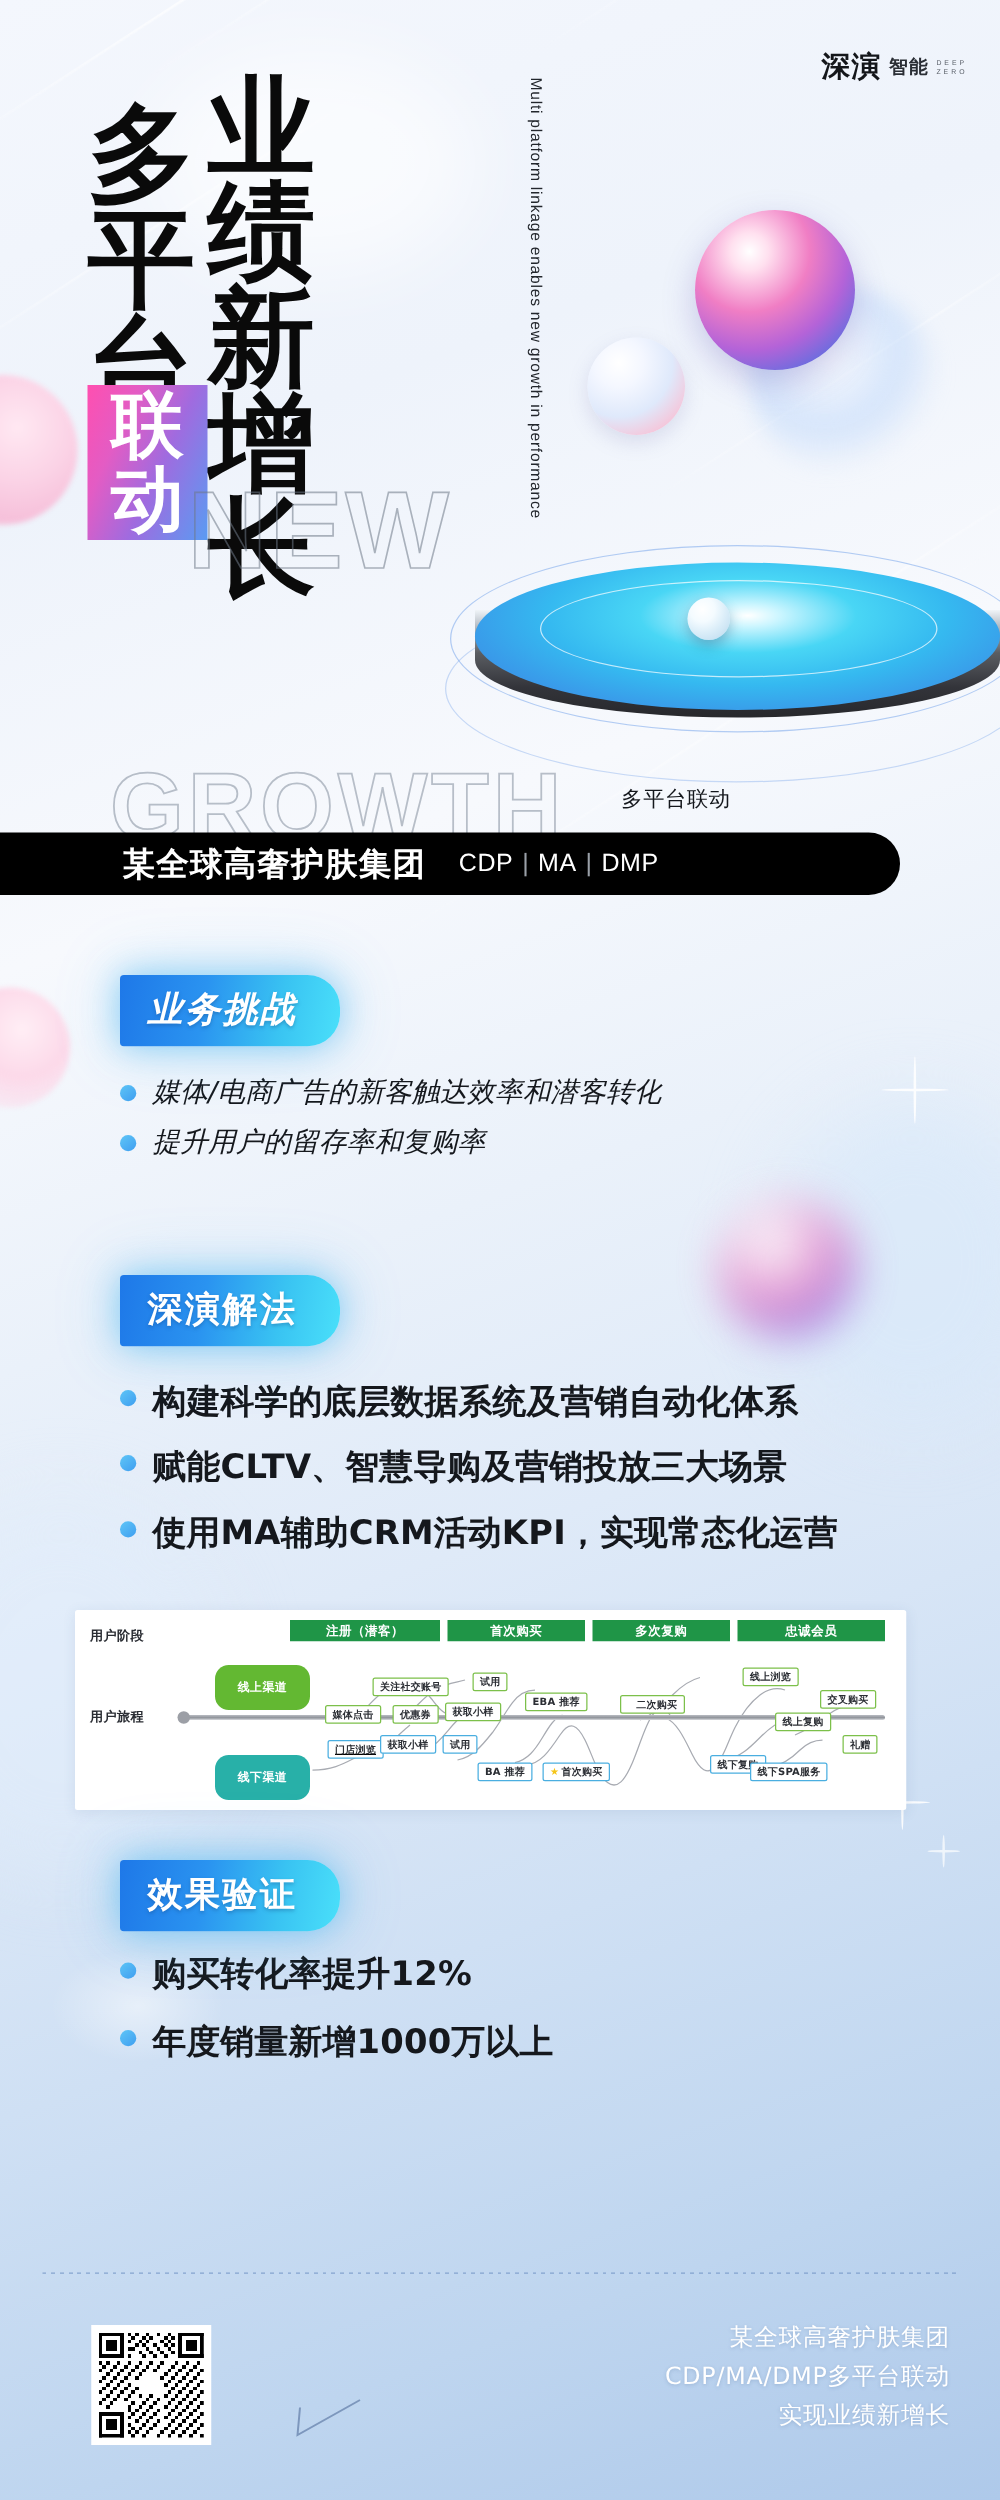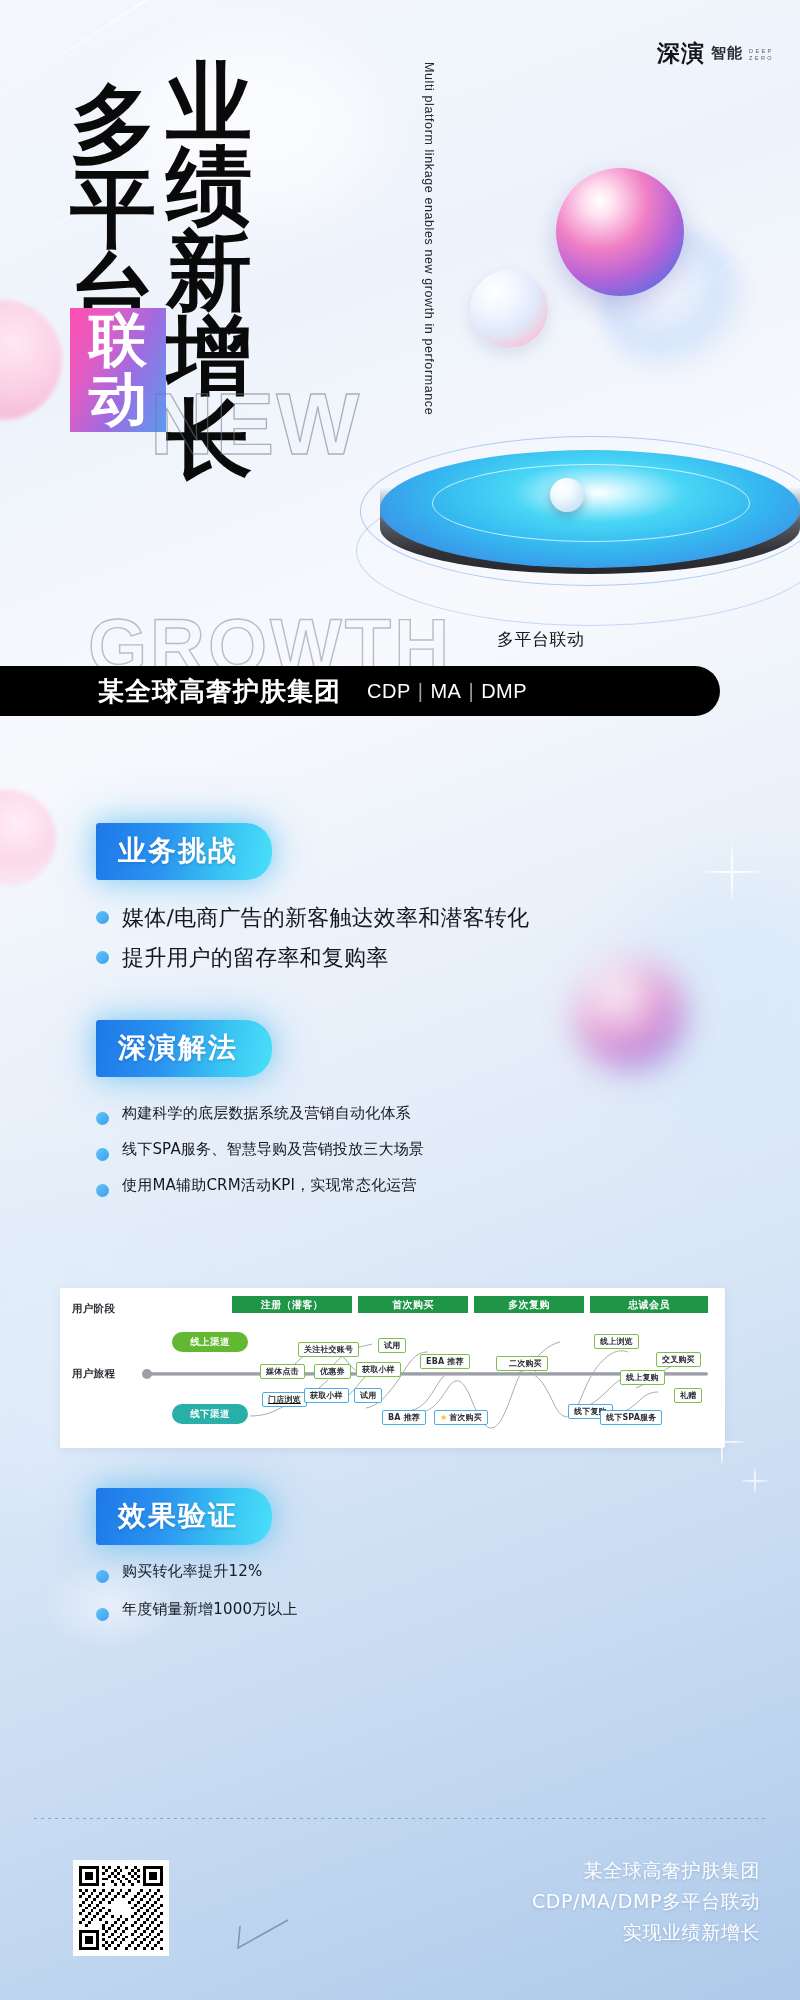--- a/index.html
+++ b/index.html
@@ -227,21 +227,21 @@
   .bullet { display: flex; align-items: flex-start; margin-bottom: 9px; }
   .dot {
     width: 13px; height: 13px; border-radius: 50%;
     background: linear-gradient(140deg, #5fc6f7 0%, #3f9ef0 100%);
     margin-top: 9px; margin-right: 13px; flex: 0 0 13px;
   }
   .btxt {
     font-family: "DejaVu Sans", "Liberation Sans", sans-serif;
     font-size: 22px; color: #15181d; line-height: 1.42; letter-spacing: .2px;
   }
-  .btxt.lg { font-size: 15px; }
+  .btxt.lg { font-size: 27px; font-weight: bold; }
 
   
   .journey {
     position: absolute; left: 60px; top: 1288px;
     width: 665px; height: 160px;
     background: #ffffff;
     border-radius: 2px;
     box-shadow: 0 2px 10px rgba(60,90,140,.1);
     overflow: hidden;
   }
@@ -253,21 +253,21 @@
   .j-stage {
     position: absolute; top: 8px; height: 17px;
     background: #1f9547;
     display: flex; align-items: center; justify-content: center;
   }
   .j-stage span {
     font-family: "DejaVu Sans", "Liberation Sans", sans-serif;
     font-weight: 700; font-size: 10px; color: #fff; letter-spacing: .4px;
   }
   .j-chan {
-    position: absolute; height: 20px; border-radius: 11px;
+    position: absolute; height: 36px; border-radius: 11px;
     display: flex; align-items: center; justify-content: center;
   }
   .j-chan span {
     font-family: "DejaVu Sans", "Liberation Sans", sans-serif;
     font-weight: 700; font-size: 9.5px; color: #fff; letter-spacing: .4px;
   }
   .j-chan.online { background: #63b832; }
   .j-chan.offline { background: #28b0a8; }
   .j-node {
     position: absolute; height: 15px; padding: 0 5px;
@@ -408,21 +408,21 @@
   <div class="outline-growth">GROWTH</div>
 
   <div class="band-sub">多平台联动</div>
   <div class="black-band">
     <div class="band-title">某全球高奢护肤集团</div>
     <div class="band-tags">
       <span>CDP</span><i>|</i><span>MA</span><i>|</i><span>DMP</span>
     </div>
   </div>
 
-  <div class="section" style="top:823px;">
+  <div class="section" style="top:780px;font-style:italic;">
     <div class="sec-head">
       <span>业务挑战</span>
     </div>
     <div class="bullets">
       <div class="bullet">
         <div class="dot"></div>
         <div class="btxt">媒体/电商广告的新客触达效率和潜客转化</div>
       </div>
       <div class="bullet">
         <div class="dot"></div>
@@ -435,21 +435,21 @@
     <div class="sec-head">
       <span>深演解法</span>
     </div>
     <div class="bullets" style="margin-top:26px;">
       <div class="bullet" style="margin-bottom:14px;">
         <div class="dot"></div>
         <div class="btxt lg">构建科学的底层数据系统及营销自动化体系</div>
       </div>
       <div class="bullet" style="margin-bottom:14px;">
         <div class="dot"></div>
-        <div class="btxt lg">线下SPA服务、智慧导购及营销投放三大场景</div>
+        <div class="btxt lg">赋能CLTV、智慧导购及营销投放三大场景</div>
       </div>
       <div class="bullet">
         <div class="dot"></div>
         <div class="btxt lg">使用MA辅助CRM活动KPI，实现常态化运营</div>
       </div>
     </div>
   </div>
 
   <div class="journey">
     <div class="j-rowlabel" style="top:14px;">用户阶段</div>

